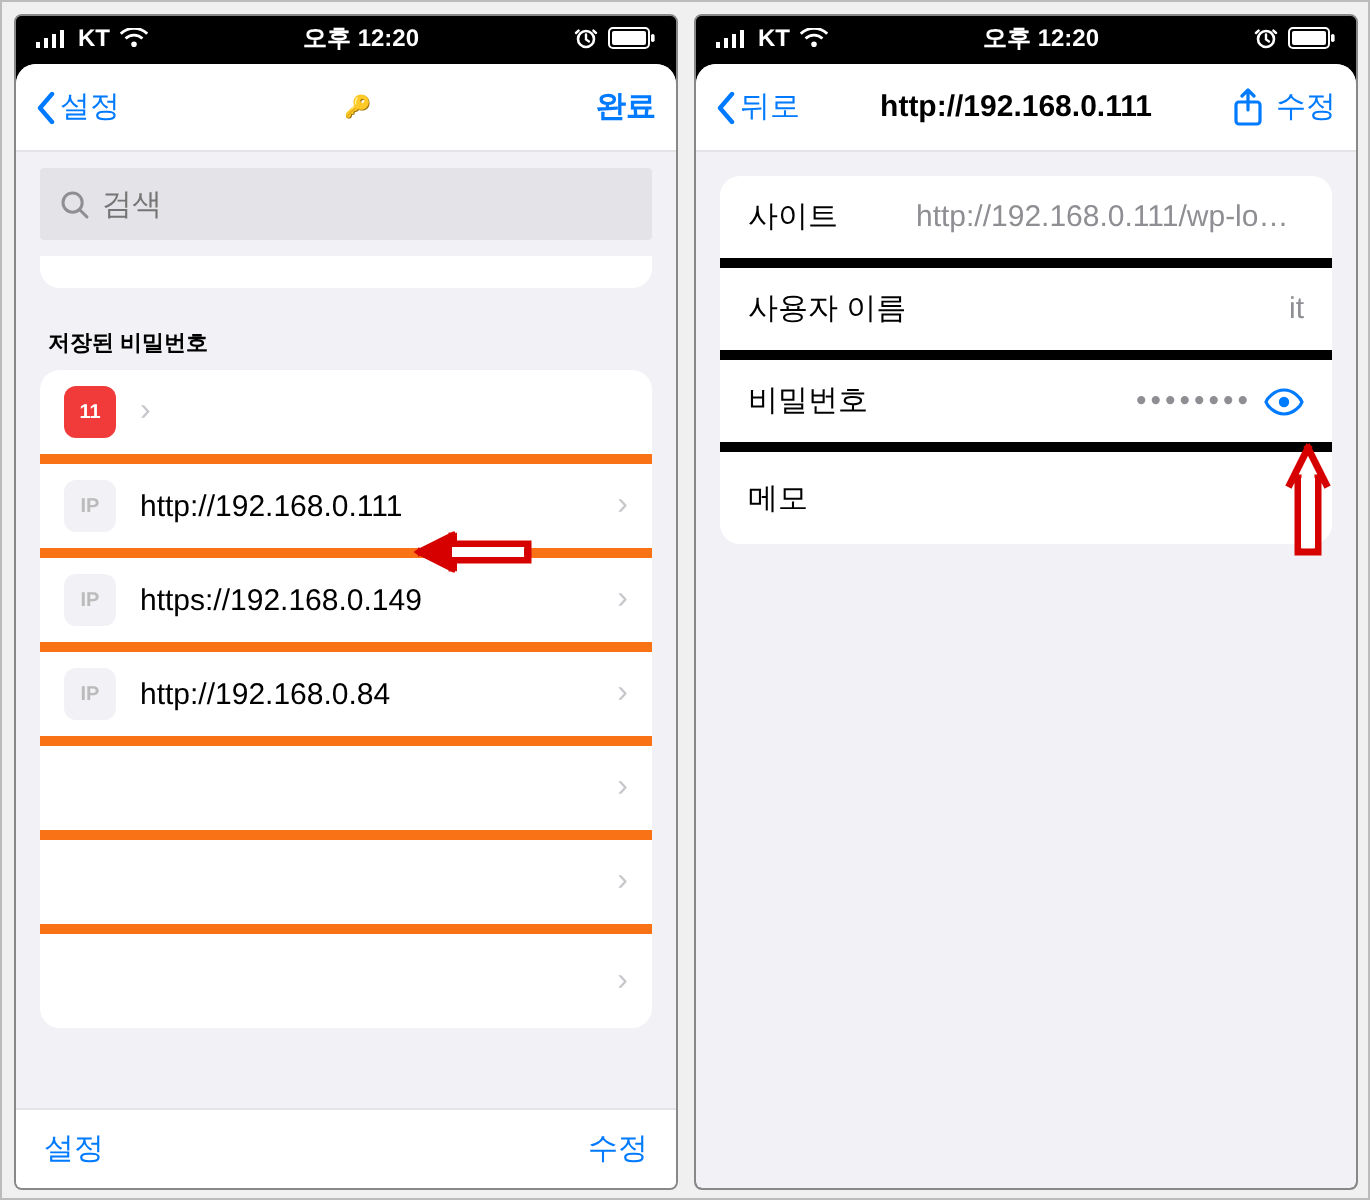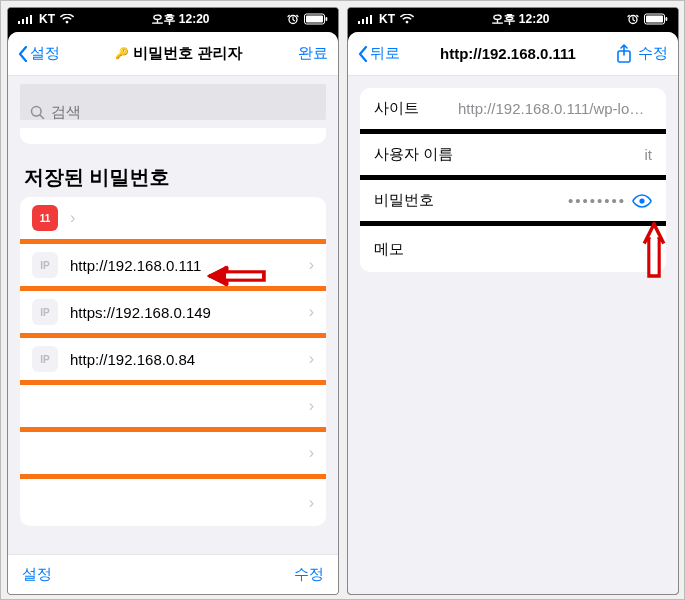--- a/index.html
+++ b/index.html
@@ -56,47 +56,47 @@
     border-bottom: 1px solid #e4e4e8;
     display: flex;
     align-items: center;
     justify-content: space-between;
     padding: 0 10px;
     border-radius: 10px 10px 0 0;
   }
   .navbar .nav-left, .navbar .nav-right { display: flex; align-items: center; gap: 6px; }
   .navbar .nav-title { font-size: 15px; font-weight: 600; display: flex; align-items: center; gap: 4px; }
   .navbar .link { color: #007aff; font-size: 15px; cursor: pointer; display: flex; align-items: center; gap: 2px;}
-  .navbar .done { font-weight: 400; }
+  .navbar .done { font-weight: 700; }
 
   .searchbar {
     margin: 8px 12px;
     background: #e4e4e8;
     border-radius: 2px;
     height: 36px;
     display: flex;
-    align-items: flex-end;
+    align-items: center;
     padding: 0 10px;
     color: #8e8e93;
     gap: 6px;
   }
   .searchbar input {
     border: none; background: transparent; outline: none;
     font-size: 15px; color: #000; flex: 1;
   }
 
   .spacer-block {
     margin: 0 12px 10px 12px;
     height: 16px;
     background: #fff;
     border-radius: 0 0 10px 10px;
   }
 
   .section-header {
-    font-size: 20px; font-weight: 700;
+    font-size: 11px; font-weight: 700;
     padding: 10px 16px 6px 16px;
     color: #000;
   }
 
   .list {
     margin: 0 12px;
     background: #fff;
     border-radius: 10px;
     overflow: hidden;
   }
@@ -202,21 +202,20 @@
   <div class="screen">
     <div class="navbar">
       <div class="nav-left link">
         <svg width="10" height="16" viewBox="0 0 10 16">
             <path d="M8 1L2 8l6 7" stroke="#007aff" stroke-width="2.2" fill="none" stroke-linecap="round" stroke-linejoin="round"></path>
           </svg>
         <span>설정</span>
       </div>
       <div class="nav-title">
         <span class="key-emoji">🔑</span>
-        <span>비밀번호 관리자</span>
       </div>
       <div class="nav-right">
         <span class="link done">완료</span>
       </div>
     </div>
 
     <div class="searchbar">
       <svg width="15" height="15" viewBox="0 0 15 15">
           <circle cx="6.3" cy="6.3" r="4.8" fill="none" stroke="#8e8e93" stroke-width="1.5"></circle>
           <path d="M10 10l3.5 3.5" stroke="#8e8e93" stroke-width="1.5" stroke-linecap="round"></path>

